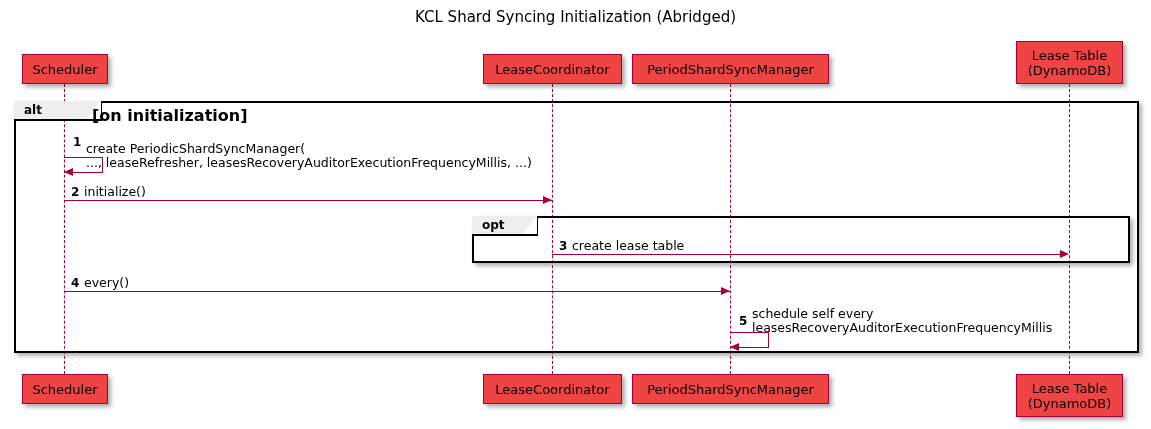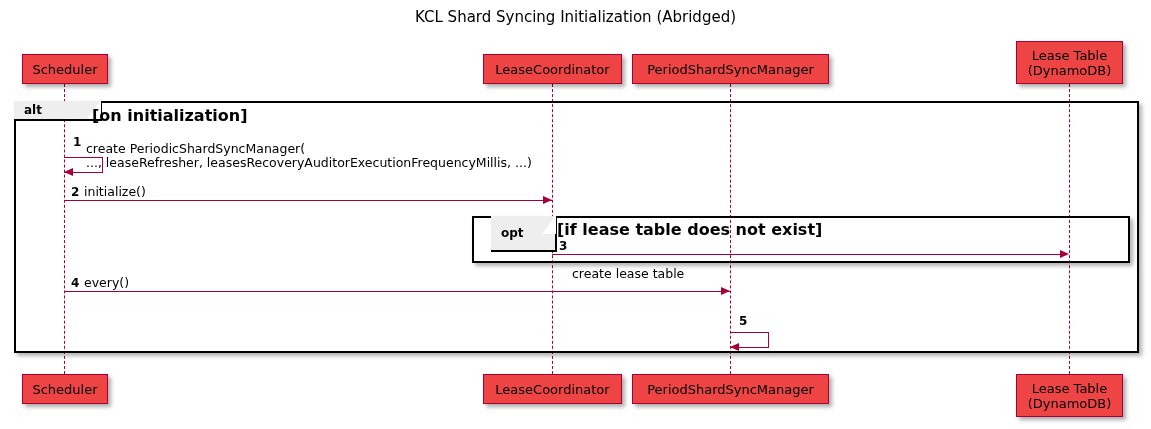--- a/index.html
+++ b/index.html
@@ -164,34 +164,35 @@
    ..., leaseRefresher, leasesRecoveryAuditorExecutionFrequencyMillis, ...)</div>
   <div class="self-loop" style="left:64px; top:157px; width:39px; height:16px;"></div>
   <div class="arrow-head-left" style="left:64px; top:168px;"></div>
 
   <div class="msg-num" style="left:71px; top:185px;">2</div>
   <div class="msg-text" style="left:84px; top:185px;">initialize()</div>
   <div class="arrow-line" style="left:64px; top:200px; width:488px;"></div>
   <div class="arrow-head-right" style="left:543px; top:195.5px;"></div>
 
   <div class="fragment" style="left:472px; top:216px; width:658px; height:47px;"></div>
-  <div class="frag-tab" style="left:491px; top:216px; width:66px; height:36px;">opt</div>
-  <div class="frag-label" style="left:557px; top:220px;">[if lease table does not exist]</div>
+  <div class="frag-tab" style="left:472px; top:216px; width:66px; height:20px;">opt</div>
 
   <div class="msg-num" style="left:559px; top:239px;">3</div>
-  <div class="msg-text" style="left:572px; top:239px;margin-top:28px;">create lease table</div>
+  <div class="msg-text" style="left:572px; top:239px;">create lease table</div>
   <div class="arrow-line" style="left:552px; top:254px; width:508px;"></div>
   <div class="arrow-head-right" style="left:1060px; top:249.5px;"></div>
 
   <div class="msg-num" style="left:71px; top:276px;">4</div>
   <div class="msg-text" style="left:84px; top:276px;">every()</div>
   <div class="arrow-line" style="left:64px; top:291px; width:666px;"></div>
   <div class="arrow-head-right" style="left:721px; top:286.5px;"></div>
 
   <div class="msg-num" style="left:739px; top:314px;">5</div>
+  <div class="msg-text" style="left:752px; top:307px;">schedule self every
+   leasesRecoveryAuditorExecutionFrequencyMillis</div>
   <div class="self-loop" style="left:730px; top:332px; width:39px; height:16px;"></div>
   <div class="arrow-head-left" style="left:730px; top:343px;"></div>
 
   <div class="participant" style="left:22px; top:374px; width:86px; height:30px;">Scheduler</div>
 
   <div class="participant" style="left:483px; top:374px; width:139px; height:30px;">LeaseCoordinator</div>
 
   <div class="participant" style="left:632px; top:374px; width:197px; height:30px;">PeriodShardSyncManager</div>
 
   <div class="participant" style="left:1016px; top:374px; width:107px; height:43px;">Lease Table

